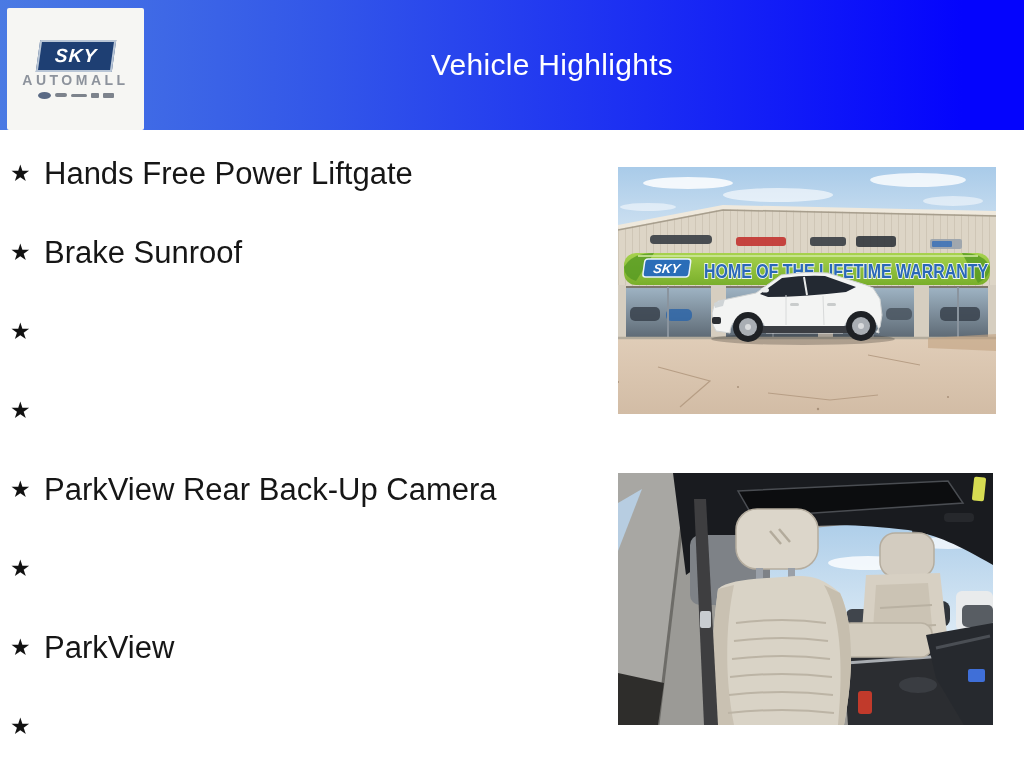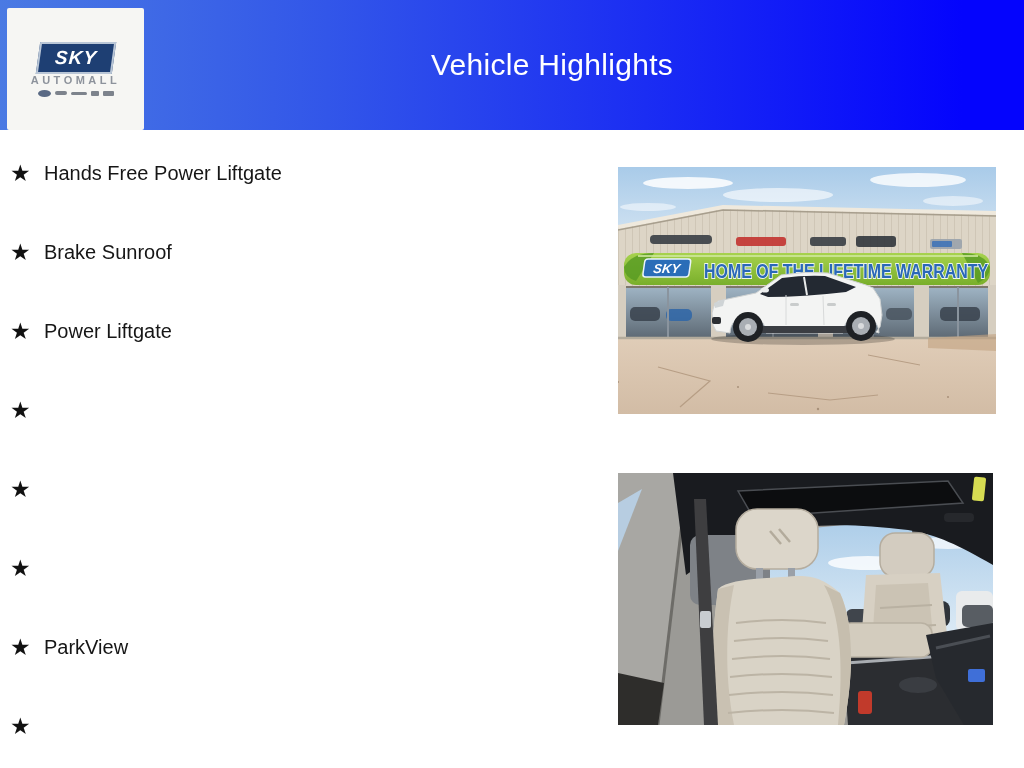--- a/index.html
+++ b/index.html
@@ -11,34 +11,34 @@
           background:linear-gradient(90deg,var(--hdr-left,#4a7ae3) 0%,#3256e9 32%,var(--hdr-right,#0404fd) 94%);}
   .header-title{position:absolute;left:0;right:18px;top:0;height:130px;
                 display:flex;align-items:center;justify-content:center;
                 padding-left:98px;color:#ffffff;font-size:30px;font-weight:500;letter-spacing:.3px;}
   .logo-card{position:absolute;left:7px;top:8px;width:137px;height:122px;background:#f6f6f3;
              border-radius:2px;display:flex;flex-direction:column;align-items:center;justify-content:center;}
   .logo-box{width:72px;height:28px;background:#1e3f73;border:2px solid #b9c6d6;
             transform:skewX(-8deg);display:flex;align-items:center;justify-content:center;}
   .logo-box span{color:#ffffff;font-weight:bold;font-style:italic;font-size:19px;letter-spacing:1px;
                  transform:skewX(4deg);}
-  .logo-sub{font-size:11px;font-weight:bold;letter-spacing:3.5px;color:#8d939c;}
+  .logo-sub{font-size:14px;font-weight:bold;letter-spacing:3.5px;color:#8d939c;}
   .logo-makes{margin-top:4px;display:flex;align-items:center;gap:4px;}
   .logo-makes i{display:block;background:#7d838c;}
   .logo-makes i.m1{width:13px;height:7px;border-radius:50%;background:#5a6a84;}
   .logo-makes i.m2{width:12px;height:4px;border-radius:2px;}
   .logo-makes i.m3{width:16px;height:3px;border-radius:2px;}
   .logo-makes i.m4{width:8px;height:5px;border-radius:1px;}
   .logo-makes i.m5{width:11px;height:5px;border-radius:1px;}
 
   
   .features{position:absolute;left:0;top:134px;width:600px;}
   .feature-item{height:79px;display:flex;align-items:center;padding-left:10px;}
   .feature-star{width:34px;font-size:23px;color:#111111;line-height:1;}
-  .feature-text{font-size:20px;color:#161616;}
+  .feature-text{font-size:31px;color:#161616;}
 
   
   .photo{position:absolute;display:block;}
   .photo-exterior{left:618px;top:167px;width:378px;height:247px;}
   .photo-interior{left:618px;top:473px;width:375px;height:252px;}
   svg{display:block;}
   .banner-text{font-weight:bold;font-family:"Liberation Sans",sans-serif;
                fill:var(--banner-blue,#2a68b8);stroke:#eef5ed;stroke-width:2px;paint-order:stroke;}
   .chip-text{font-weight:bold;font-style:italic;fill:#ffffff;font-family:"Liberation Sans",sans-serif;}
 </style>
@@ -68,27 +68,27 @@
     <div class="feature-item">
         <span class="feature-star">★</span>
         <span class="feature-text">Hands Free Power Liftgate</span>
       </div>
       <div class="feature-item">
         <span class="feature-star">★</span>
         <span class="feature-text">Brake Sunroof</span>
       </div>
       <div class="feature-item">
         <span class="feature-star">★</span>
-        <span class="feature-text">Power Liftgate</span>
-      </div>
-      <div class="feature-item">
-        <span class="feature-star">★</span>
-      </div>
-      <div class="feature-item">
-        <span class="feature-star">★</span>
+      </div>
+      <div class="feature-item">
+        <span class="feature-star">★</span>
+      </div>
+      <div class="feature-item">
+        <span class="feature-star">★</span>
+        <span class="feature-text">ParkView Rear Back-Up Camera</span>
       </div>
       <div class="feature-item">
         <span class="feature-star">★</span>
       </div>
       <div class="feature-item">
         <span class="feature-star">★</span>
         <span class="feature-text">ParkView</span>
       </div>
       <div class="feature-item">
         <span class="feature-star">★</span>

